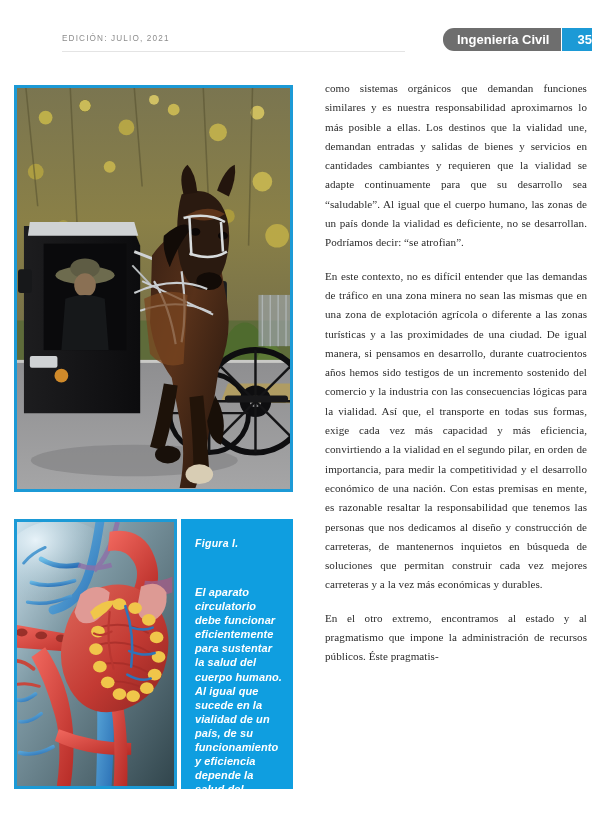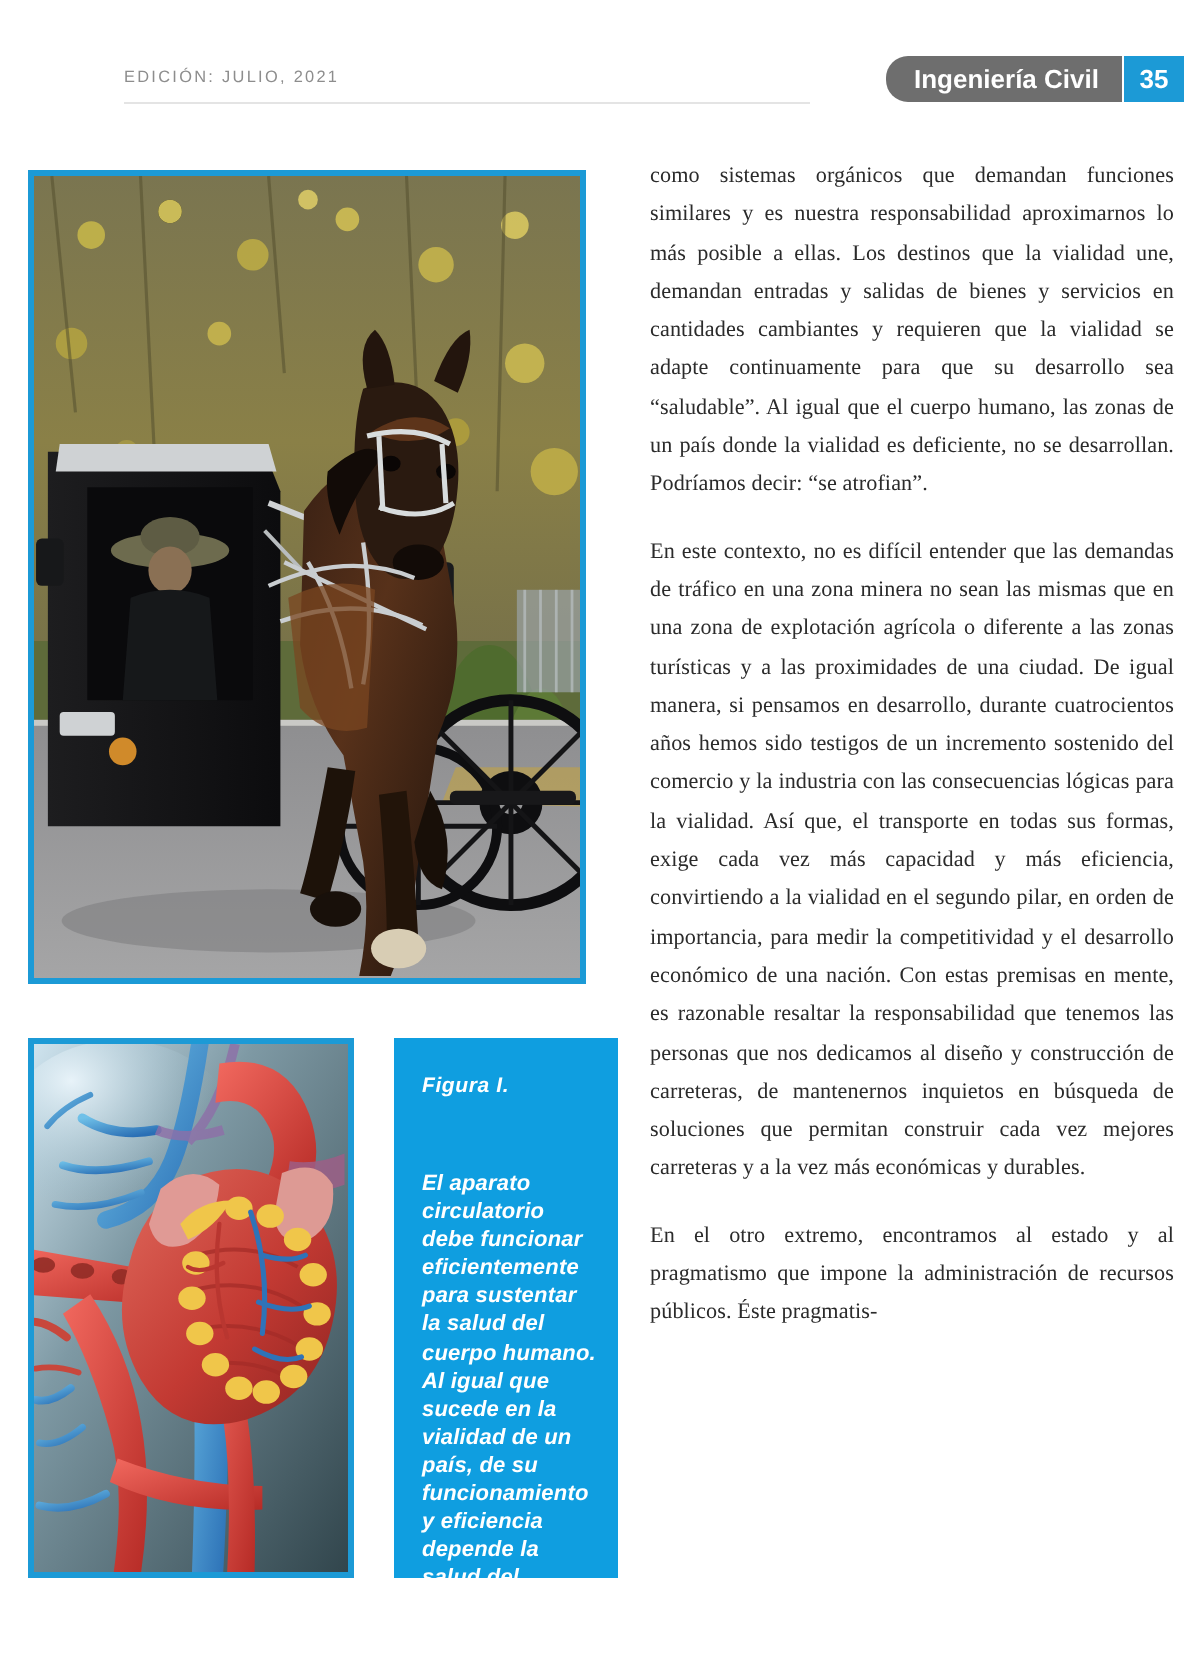--- a/index.html
+++ b/index.html
@@ -60,21 +60,21 @@
     position: absolute;
     left: 562px;
     top: 28px;
     width: 30px;
     height: 23px;
     background: #1c9ad6;
     color: #ffffff;
     font-size: 13px;
     font-weight: bold;
     line-height: 23px;
-    text-align: center;
+    text-align: right;
     box-sizing: border-box;
   }
 
   
   .photo-buggy {
     position: absolute;
     left: 14px;
     top: 85px;
     width: 279px;
     height: 407px;
@@ -95,21 +95,21 @@
     border: 3px solid #1c9ad6;
     box-sizing: border-box;
     overflow: hidden;
     background: #33525c;
   }
   .photo-heart svg { display: block; width: 100%; height: 100%; }
 
   
   .figure-caption {
     position: absolute;
-    left: 197px;
+    left: 181px;
     top: 519px;
     width: 112px;
     height: 270px;
     background: #0f9ee0;
     box-sizing: border-box;
     padding: 18px 10px 0 14px;
     color: #ffffff;
   }
   .figure-caption .fig-title {
     font-style: italic;

